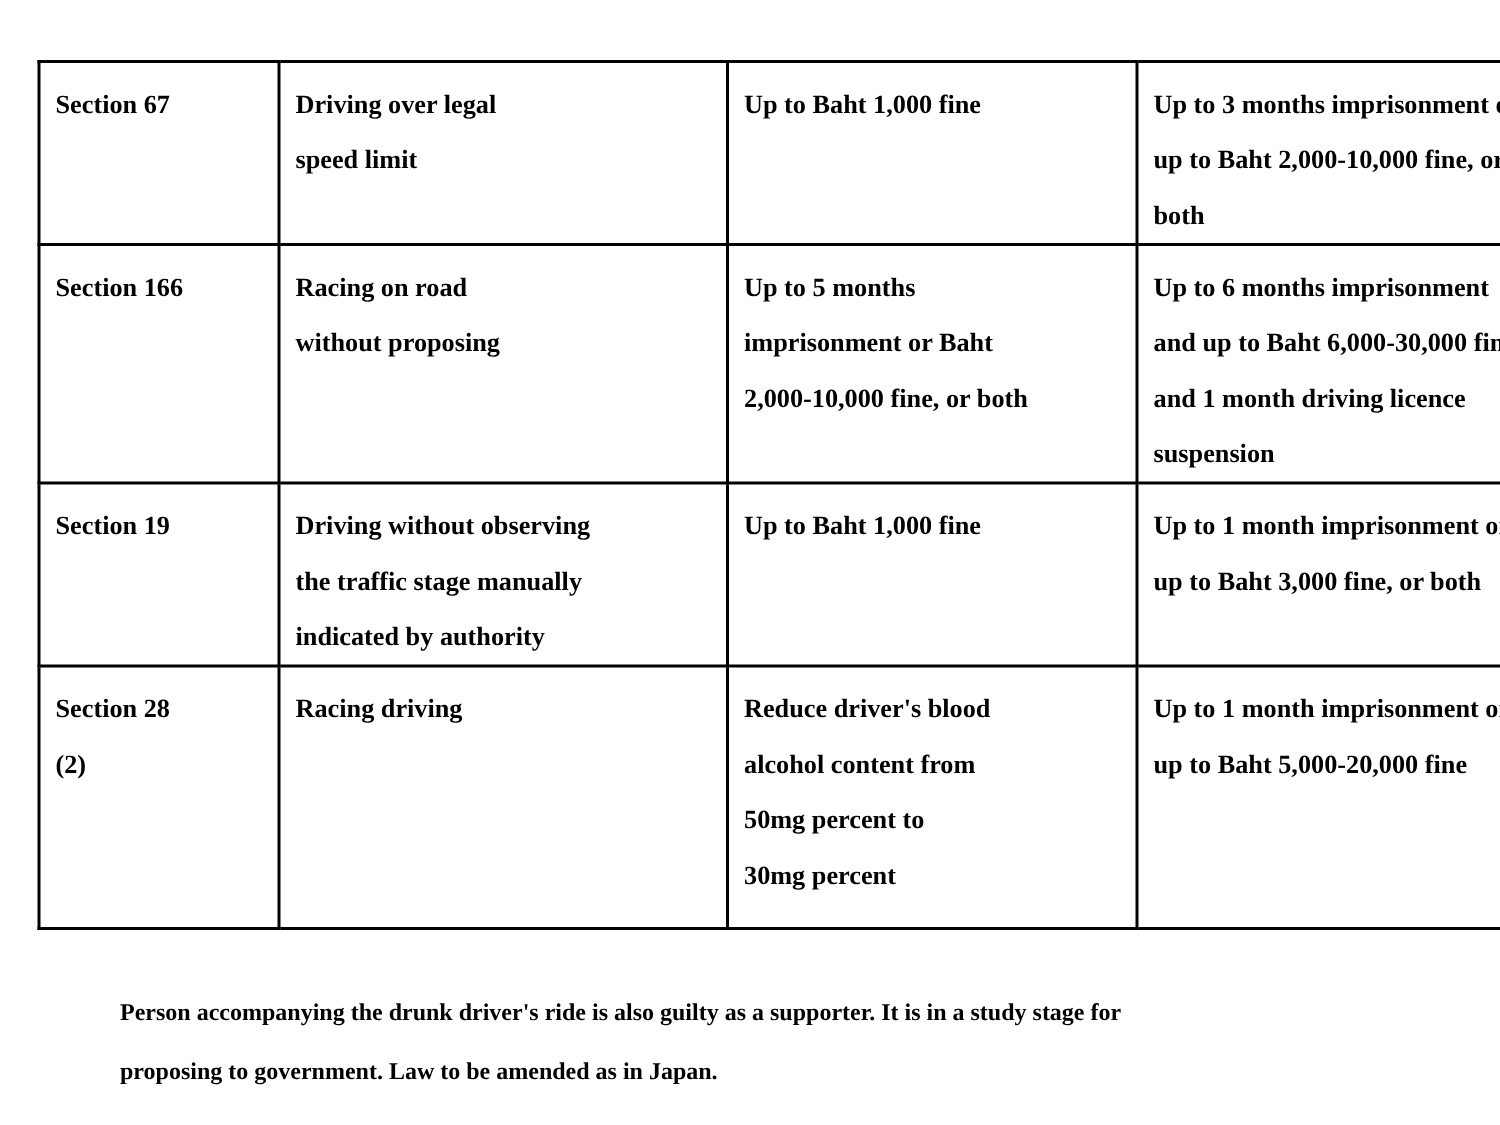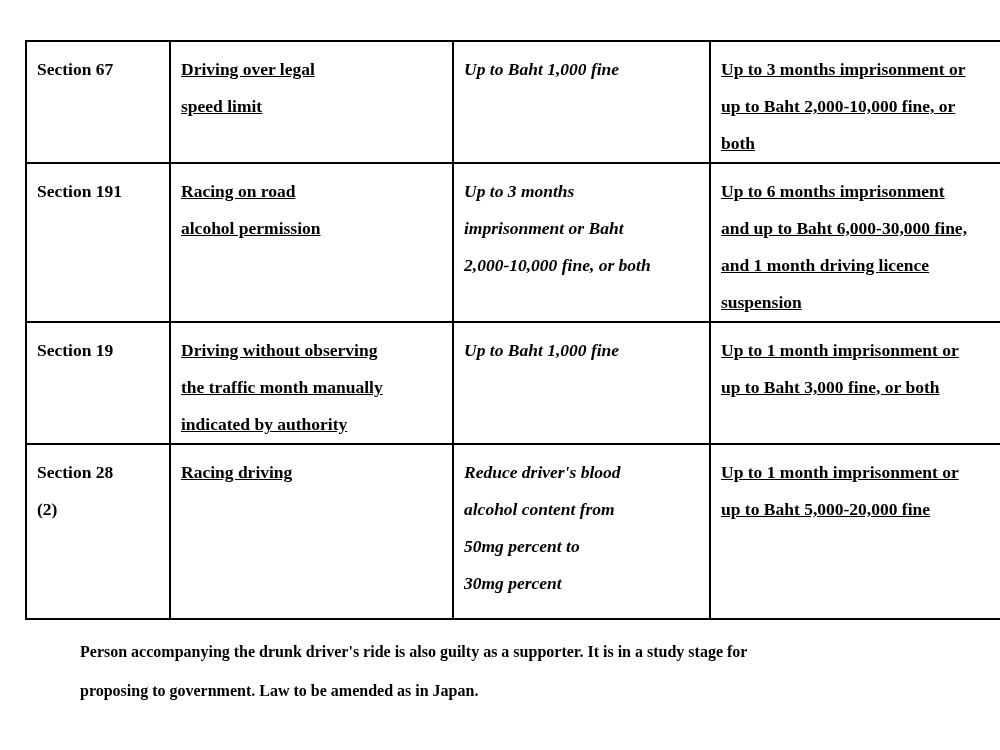--- a/index.html
+++ b/index.html
@@ -19,41 +19,41 @@
     position: absolute;
     left: 25px;
     top: 40px;
     width: 955px;
     border-collapse: collapse;
     table-layout: fixed;
   }
   table.law-table td {
     border: 2px solid #000000;
     vertical-align: top;
-    padding: 9px 0 0 10px;
+    padding: 9px 16px 0 10px;
     font-size: 17.5px;
     font-weight: bold;
     line-height: 37px;
     color: #000000;
     white-space: pre-line;
     overflow: hidden;
   }
   .col-section { width: 132px; }
   .col-offense { width: 271px; }
-  .col-current { width: 245px; font-style: italic; }
+  .col-current { width: 245px; }
   .col-proposed { width: 307px; }
   tr.r1 { height: 120px; }
   tr.r2 { height: 157px; }
   tr.r3 { height: 120px; }
   tr.r4 { height: 175px; }
-  td.blue { color: #1f497d; text-decoration: underline; }
+  td.blue { color: #1f497d; }
   .footnote {
     position: absolute;
     left: 80px;
-    top: 632px;
+    top: 656px;
     width: 820px;
     font-size: 16px;
     font-weight: bold;
     line-height: 39px;
     color: #000000;
     white-space: pre-line;
     font-stretch: condensed;
   }
 </style>
 </head>
@@ -66,35 +66,35 @@
         <tr class="r1">
       <td class="col-section">Section 67</td>
       <td class="col-offense blue">Driving over legal
 speed limit</td>
       <td class="col-current">Up to Baht 1,000 fine</td>
       <td class="col-proposed blue">Up to 3 months imprisonment or
 up to Baht 2,000-10,000 fine, or
 both</td>
     </tr>
     <tr class="r2">
-      <td class="col-section">Section 191</td>
+      <td class="col-section">Section 166</td>
       <td class="col-offense blue">Racing on road
-alcohol permission</td>
-      <td class="col-current">Up to 3 months
+without proposing</td>
+      <td class="col-current">Up to 5 months
 imprisonment or Baht
 2,000-10,000 fine, or both</td>
       <td class="col-proposed blue">Up to 6 months imprisonment
 and up to Baht 6,000-30,000 fine,
 and 1 month driving licence
 suspension</td>
     </tr>
     <tr class="r3">
       <td class="col-section">Section 19</td>
       <td class="col-offense blue">Driving without observing
-the traffic month manually
+the traffic stage manually
 indicated by authority</td>
       <td class="col-current">Up to Baht 1,000 fine</td>
       <td class="col-proposed blue">Up to 1 month imprisonment or
 up to Baht 3,000 fine, or both</td>
     </tr>
     <tr class="r4">
       <td class="col-section">Section 28
 (2)</td>
       <td class="col-offense blue">Racing driving</td>
       <td class="col-current">Reduce driver's blood

